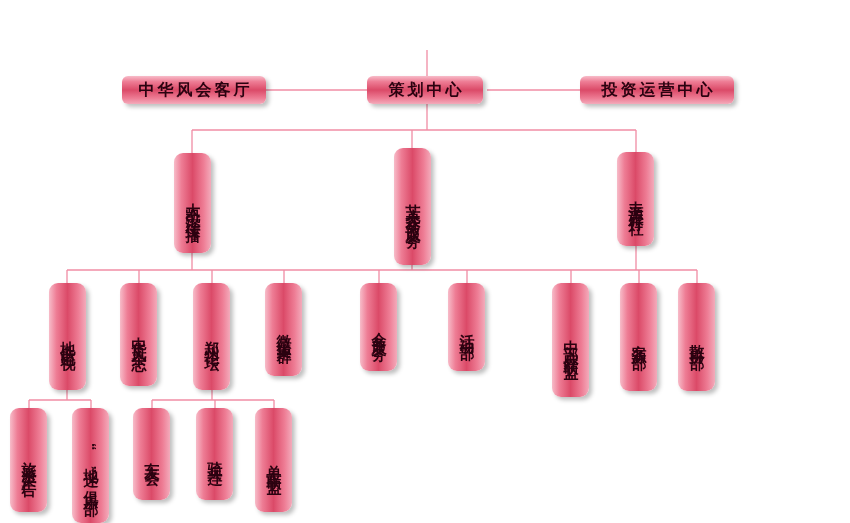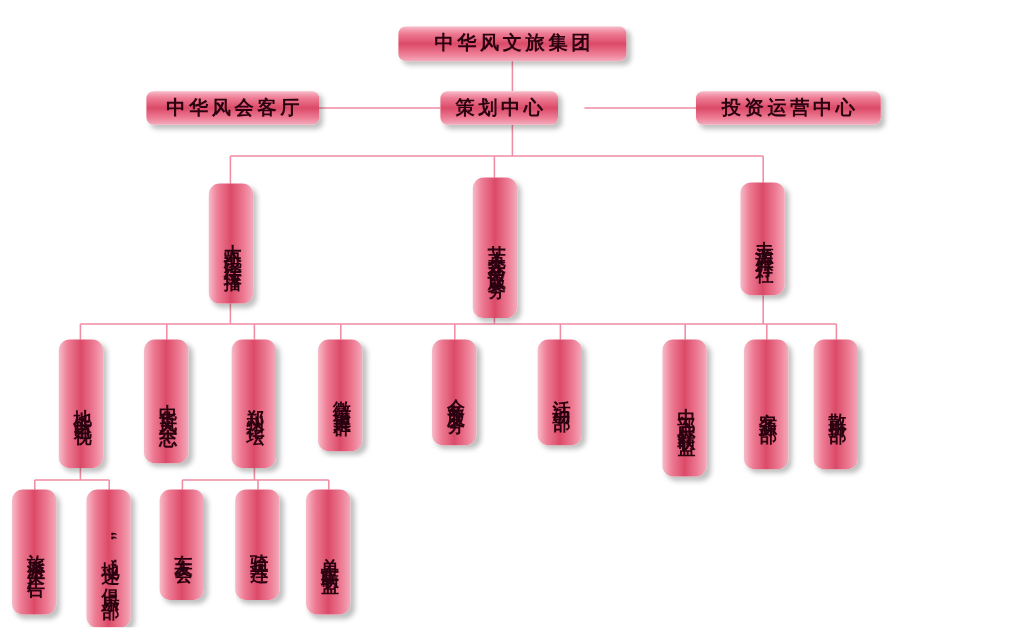--- a/index.html
+++ b/index.html
@@ -97,24 +97,23 @@
     <line x1="29" y1="400" x2="29" y2="408"></line>
     <line x1="91" y1="400" x2="91" y2="408"></line>
 
     <line x1="212" y1="390" x2="212" y2="400"></line>
     <line x1="152" y1="400" x2="274" y2="400"></line>
     <line x1="152" y1="400" x2="152" y2="408"></line>
     <line x1="215" y1="400" x2="215" y2="408"></line>
     <line x1="274" y1="400" x2="274" y2="408"></line>
   </svg>
 
-  <div class="node hbox" style="left:332px; top:22px; width:190px; height:29px;">中华风文旅集团</div>
 
   <div class="node hbox" style="left:122px; top:76px; width:144px; height:28px;">中华风会客厅</div>
-  <div class="node hbox" style="left:367px; top:76px; width:98px; height:28px;">策划中心</div>
+  <div class="node hbox" style="left:367px; top:76px; width:116px; height:28px;">策划中心</div>
   <div class="node hbox" style="left:580px; top:76px; width:154px; height:28px;text-align:center;">投资运营中心</div>
 
   <div class="node vbox" style="left:174px; top:153px; width:37px; height:100px;">大凯汇泽传播</div>
   <div class="node vbox" style="left:394px; top:148px; width:37px; height:117px;">艾克森会议服务</div>
   <div class="node vbox" style="left:617px; top:152px; width:37px; height:94px;">丰源旅行社</div>
 
   <div class="node vbox" style="left:49px; top:283px; width:37px; height:107px;">地铁电视</div>
   <div class="node vbox" style="left:120px; top:283px; width:37px; height:103px;">中华风杂志</div>
   <div class="node vbox" style="left:193px; top:283px; width:37px; height:107px;">郑州论坛</div>
   <div class="node vbox" style="left:265px; top:283px; width:37px; height:93px;">微信集群</div>

